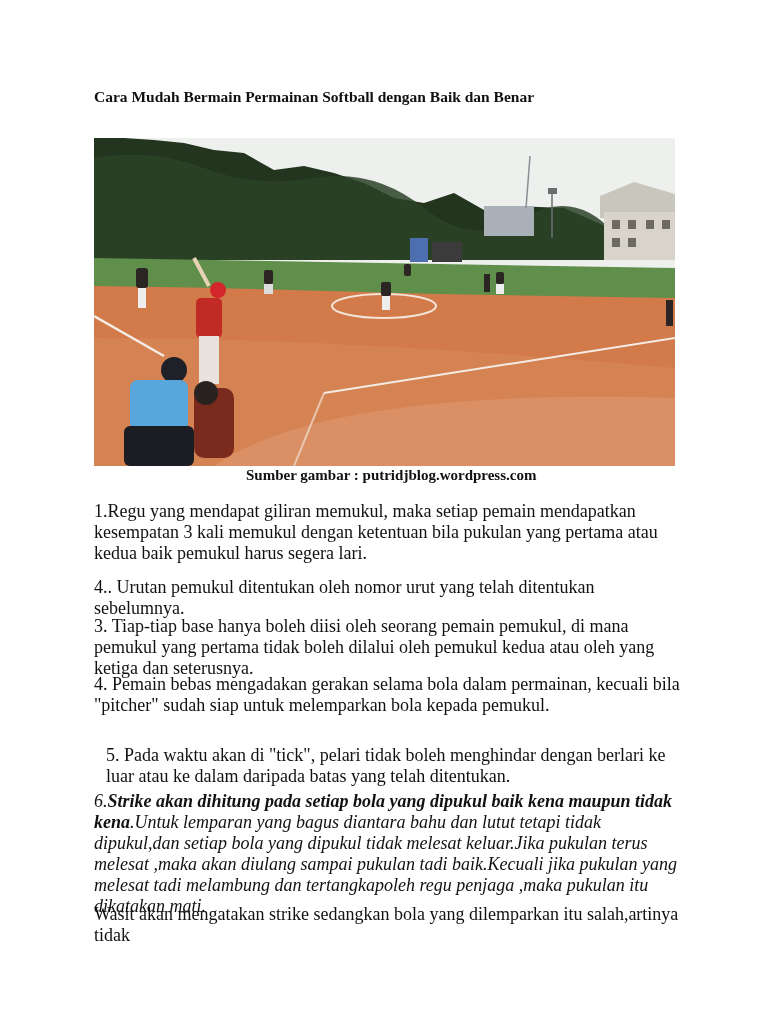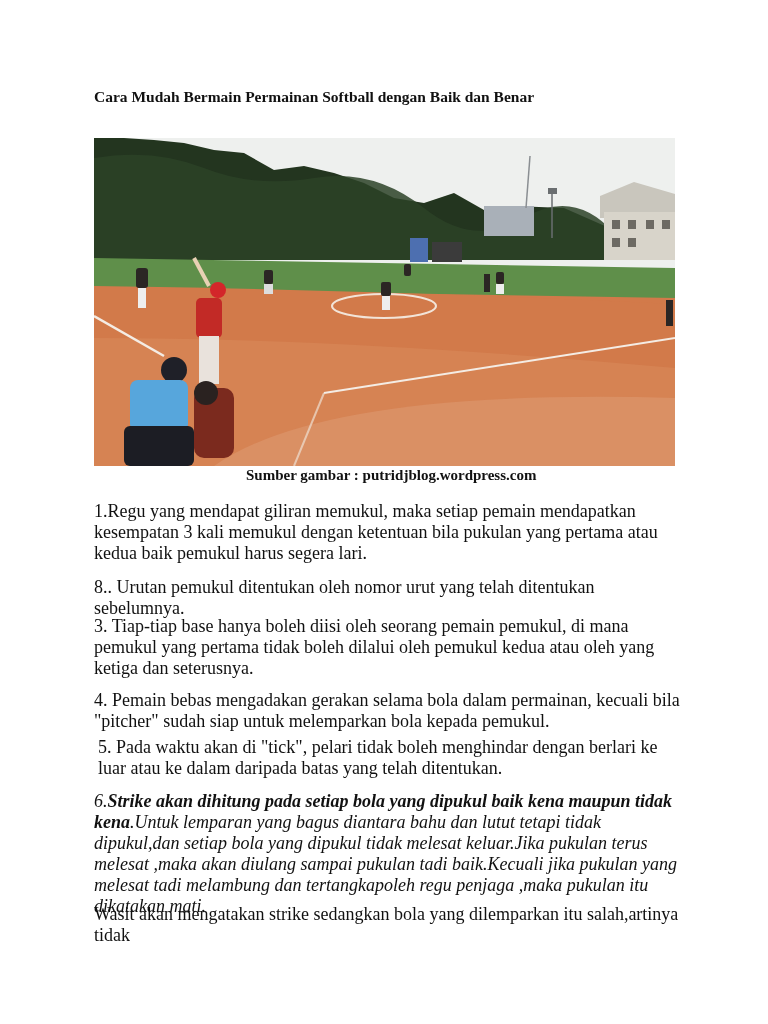--- a/index.html
+++ b/index.html
@@ -27,21 +27,21 @@
     font-size: 15px; white-space: nowrap; font-weight: bold;
   }
   .para {
     position: absolute; left: 94px; width: 590px;
     font-size: 18px; line-height: 21px;
   }
   .para b { font-weight: bold; }
   .p1 { top: 501px; }
   .p2 { top: 577px; }
   .p3 { top: 616px; }
-  .p4 { top: 690px; }
+  .p4 { top: 674px; }
   .p5 { top: 733px; }
   .p6 { top: 791px; font-style: italic; }
   .p7 { top: 904px; }
 </style>
 </head>
 <body>
 
 <div class="page">
 
   <div class="title">Cara Mudah Bermain Permainan Softball dengan Baik dan Benar</div>
@@ -109,20 +109,20 @@
 
       <circle cx="80" cy="232" r="13" fill="#1f2028"></circle>
       <rect x="36" y="242" width="58" height="52" rx="8" fill="#57a6dc"></rect>
       <rect x="30" y="288" width="70" height="40" rx="6" fill="#1c1d24"></rect>
     </svg>
   </div>
 
   <div class="caption">Sumber gambar : putridjblog.wordpress.com</div>
 
   <p class="para p1" style="margin:0">1.Regu yang mendapat giliran memukul, maka setiap pemain mendapatkan kesempatan 3 kali memukul dengan ketentuan bila pukulan yang pertama atau kedua baik pemukul harus segera lari.</p>
-  <p class="para p2" style="margin:0">8.. Urutan pemukul ditentukan oleh nomor urut yang telah ditentukan sebelumnya.</p>
+  <p class="para p2" style="margin:0">4.. Urutan pemukul ditentukan oleh nomor urut yang telah ditentukan sebelumnya.</p>
   <p class="para p3" style="margin:0">3. Tiap-tiap base hanya boleh diisi oleh seorang pemain pemukul, di mana pemukul yang pertama tidak boleh dilalui oleh pemukul kedua atau oleh yang ketiga dan seterusnya.</p>
   <p class="para p4" style="margin:0">4. Pemain bebas mengadakan gerakan selama bola dalam permainan, kecuali bila "pitcher" sudah siap untuk melemparkan bola kepada pemukul.</p>
-  <p class="para p5" style="margin:4px">5. Pada waktu akan di "tick", pelari tidak boleh menghindar dengan berlari ke luar atau ke dalam daripada batas yang telah ditentukan.</p>
+  <p class="para p5" style="margin:12px">5. Pada waktu akan di "tick", pelari tidak boleh menghindar dengan berlari ke luar atau ke dalam daripada batas yang telah ditentukan.</p>
   <p class="para p6" style="margin:0"><span>6.</span><b>Strike akan dihitung pada setiap bola yang dipukul baik kena maupun tidak kena</b><span>.Untuk lemparan yang bagus diantara bahu dan lutut tetapi tidak dipukul,dan setiap bola yang dipukul tidak melesat keluar.Jika pukulan terus melesat ,maka akan diulang sampai pukulan tadi baik.Kecuali jika pukulan yang melesat tadi melambung dan tertangkapoleh regu penjaga ,maka pukulan itu dikatakan mati.</span></p>
   <p class="para p7" style="margin:0">Wasit akan mengatakan strike sedangkan bola yang dilemparkan itu salah,artinya tidak</p>
 
 </div>
 
 </body></html>

